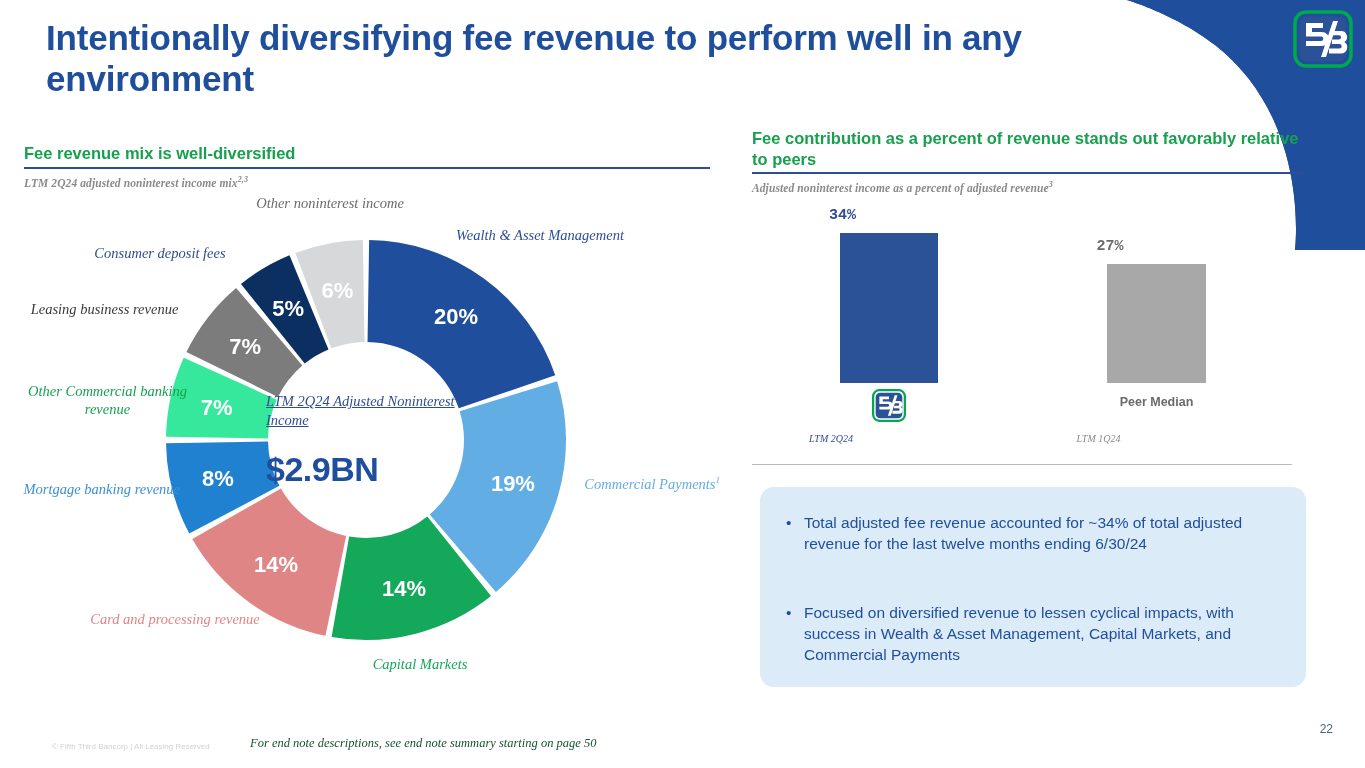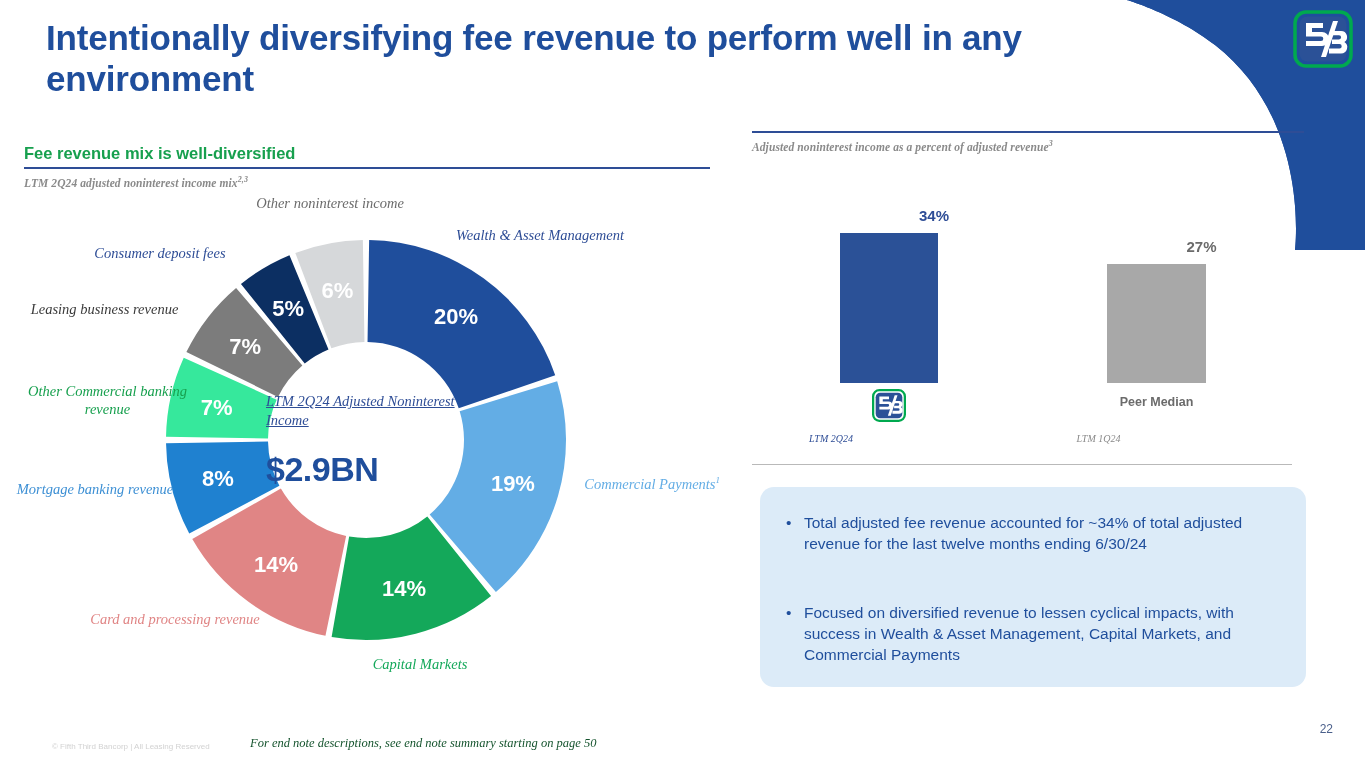--- a/index.html
+++ b/index.html
@@ -54,21 +54,21 @@
     color:#2E4D96;text-decoration:underline;line-height:1.3;
   }
   .dc-big{
     font-size:34px;font-weight:bold;color:#1F4E9C;margin-top:20px;letter-spacing:-0.5px;
   }
 
   
   #bars{position:absolute;left:752px;top:215px;width:552px;height:250px;}
   .bar{position:absolute;bottom:0;}
   .bar-val{
-    position:absolute;font-size:15px;font-weight:bold;text-align:right;width:120px;
+    position:absolute;font-size:15px;font-weight:bold;text-align:left;width:120px;font-family:Liberation Mono, monospace;
   }
   .axis{position:absolute;left:0;bottom:0;width:540px;border-bottom:1px solid #b9b9b9;}
   .bar-cat{
     position:absolute;font-size:12.5px;font-weight:bold;color:#6b6b6b;
     text-align:center;width:160px;
   }
   .bar-per{
     position:absolute;font-size:10px;font-style:italic;width:160px;
     font-family:"Liberation Serif", serif;
   }
@@ -124,20 +124,21 @@
 
   <div class="sec" id="sec-left">
     <div class="sec-h">Fee revenue mix is well-diversified</div>
     <div class="sec-rule"></div>
     <div class="sec-sub">
       <span>LTM 2Q24 adjusted noninterest income mix</span><sup>2,3</sup>
     </div>
   </div>
 
   <div class="sec" id="sec-right">
+    <div class="sec-h">Fee contribution as a percent of revenue stands out favorably relative to peers</div>
     <div class="sec-rule"></div>
     <div class="sec-sub">
       <span>Adjusted noninterest income as a percent of adjusted revenue</span><sup>3</sup>
     </div>
   </div>
 
   <div id="donut-wrap">
     <svg id="donut-svg" width="740" height="500" viewBox="0 0 740 500" xmlns="http://www.w3.org/2000/svg">
         <path d="M369.14146346236413,40.024673503667884 A200,200 0 0 1 555.217071765509,175.21651636037012 L458.71636516509943,208.25609301658136 A98,98 0 0 0 367.5393170965584,142.01209001679726 Z" fill="#1F4E9C"></path>
         <text x="455.9311436007484" y="124.22039986063304" text-anchor="middle" class="slice-label" fill="#ffffff">20%</text>
@@ -159,21 +160,21 @@
         <text x="337.33065886838426" y="97.71005063851061" text-anchor="middle" class="slice-label" fill="#2E4D96">6%</text>
       </svg>
     <div class="donut-center">
       <div class="dc-top">LTM 2Q24 Adjusted Noninterest Income</div>
       <div class="dc-big">$2.9BN</div>
     </div>
   <div class="cat-label" style="left: 455px; top: 26px; width: 170px; text-align: center; color: rgb(46, 77, 150);">Wealth &amp; Asset Management</div>
       <div class="cat-label" style="left: 570px; top: 275px; width: 150px; text-align: right; color: rgb(99, 173, 229);">Commercial Payments<sup style="font-size: 9px;">1</sup></div>
       <div class="cat-label" style="left: 330px; top: 455px; width: 180px; text-align: center; color: rgb(20, 168, 90);">Capital Markets</div>
       <div class="cat-label" style="left: 85px; top: 410px; width: 180px; text-align: center; color: rgb(224, 133, 133);">Card and processing revenue</div>
-      <div class="cat-label" style="left: 10px; top: 280px; width: 170px; text-align: center; color: rgb(60, 143, 212);">Mortgage banking revenue</div>
+      <div class="cat-label" style="left: 10px; top: 280px; width: 170px; text-align: right; color: rgb(60, 143, 212);">Mortgage banking revenue</div>
       <div class="cat-label" style="left: 0px; top: 182px; width: 175px; text-align: center; color: rgb(23, 160, 78); padding-left: 20px;">Other Commercial banking revenue</div>
       <div class="cat-label" style="left: 22px; top: 100px; width: 165px; text-align: center; color: rgb(58, 58, 58);">Leasing business revenue</div>
       <div class="cat-label" style="left: 60px; top: 44px; width: 200px; text-align: center; color: rgb(46, 77, 150);">Consumer deposit fees</div>
       <div class="cat-label" style="left: 240px; top: -6px; width: 180px; text-align: center; color: rgb(107, 107, 107);">Other noninterest income</div>
     </div>
 
   <div id="bars">
     <div class="axis"></div>
   <div class="bar" style="left: 88px; width: 98px; height: 150px; bottom: 82px; background: rgb(43, 81, 151);"></div>
       <div class="bar-val" style="left: 77px; top: -8px; color: rgb(46, 77, 150);">34%</div>

